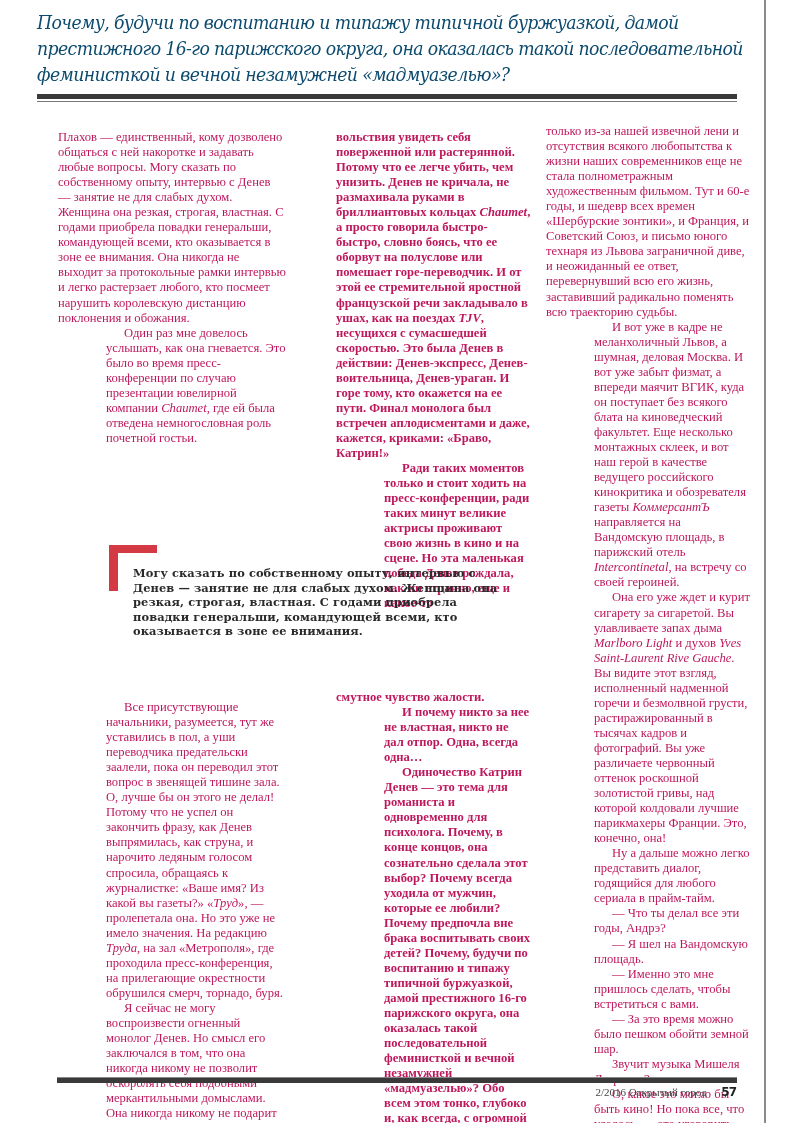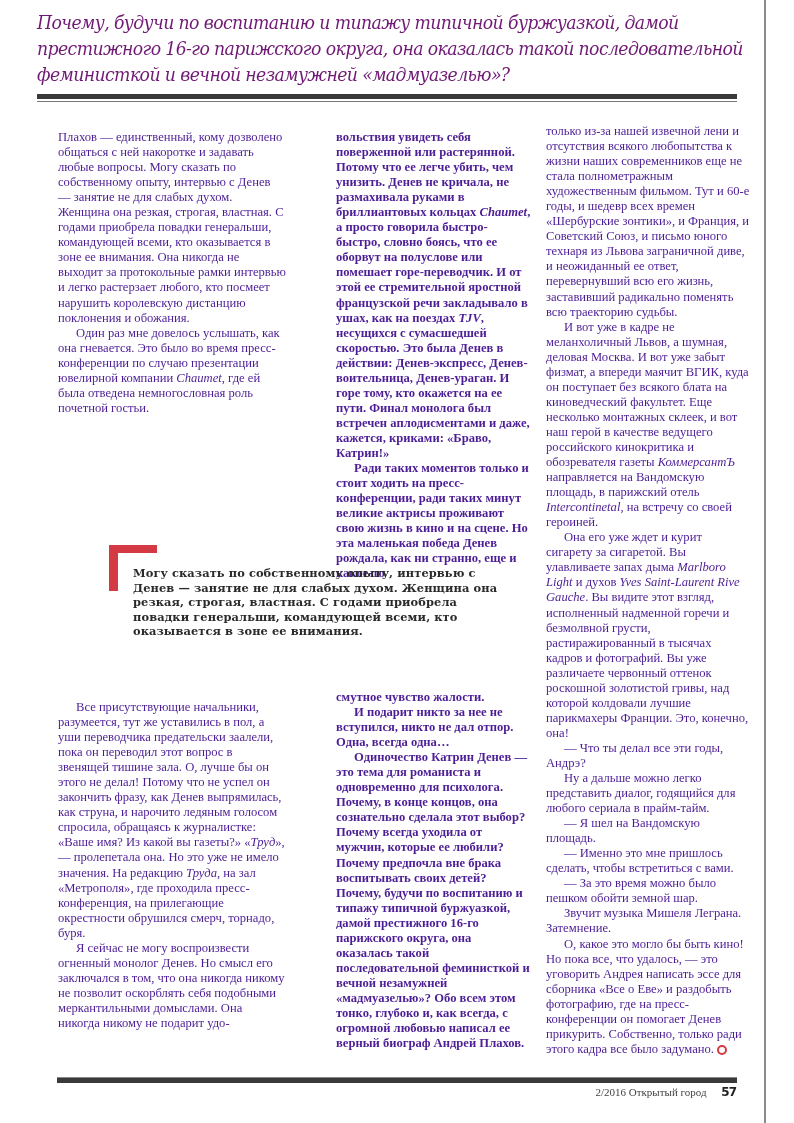--- a/index.html
+++ b/index.html
@@ -1,24 +1,24 @@
 <!DOCTYPE html>
 <html><head>
 <meta charset="utf-8">
 <style>
   html, body { margin: 0; padding: 0; background: #ffffff; }
   body { width: 794px; height: 1123px; position: relative; overflow: hidden; color: #2a2a2a; }
   .page { position: absolute; left: 0; top: 0; width: 794px; height: 1123px; }
   .right-border { position: absolute; left: 764px; top: 0; width: 2px; height: 1123px; background: #8a8a8a; }
-  .lead { position: absolute; left: 37px; top: 10px; width: 710px; font-family: "DejaVu Serif", serif; font-style: italic; font-size: 19.2px; line-height: 26px; color: #701a75; letter-spacing: -0.6px; font-stretch: condensed; }
+  .lead { position: absolute; left: 37px; top: 10px; width: 710px; font-family: "DejaVu Serif", serif; font-style: italic; font-size: 19.2px; line-height: 26px; color: #0c4a6e; letter-spacing: -0.6px; font-stretch: condensed; }
   .lead-rule-thick { position: absolute; left: 37px; top: 94px; width: 700px; height: 5px; background: #3a3a3a; }
   .lead-rule-thin { position: absolute; left: 37px; top: 101px; width: 700px; height: 1px; background: #777; }
-  .col { position: absolute; font-family: "Liberation Serif", serif; font-size: 12.6px; line-height: 15.05px; color: #4c1d95; }
+  .col { position: absolute; font-family: "Liberation Serif", serif; font-size: 12.6px; line-height: 15.05px; color: #be185d; }
   .col p { margin: 0; text-align: left; }
-  .col p.ind { text-indent: 18px; }
+  .col p.ind { text-indent: 18px; margin-left: 48px; }
   .col i { font-style: italic; }
   .c1 { left: 58px; width: 228px; }
   .c2 { left: 336px; width: 195px; font-weight: bold; }
   .c3 { left: 546px; width: 205px; }
   .top1 { top: 130px; }
   .top2 { top: 130px; }
   .top3 { top: 124px; }
   .bot1 { top: 700px; }
   .bot2 { top: 690px; }
   .quote-mark { position: absolute; left: 109px; top: 545px; width: 48px; height: 46px; }
@@ -57,30 +57,30 @@
   </div>
   <div class="pull">Могу сказать по собственному опыту, интервью с Денев — занятие не для слабых духом. Женщина она резкая, строгая, властная. С годами приобрела повадки генеральши, командующей всеми, кто оказывается в зоне ее внимания.</div>
 
   <div class="col c1 bot1">
     <p class="ind"><span>Все присутствующие начальники, разумеется, тут же уставились в пол, а уши переводчика предательски заалели, пока он переводил этот вопрос в звенящей тишине зала. О, лучше бы он этого не делал! Потому что не успел он закончить фразу, как Денев выпрямилась, как струна, и нарочито ледяным голосом спросила, обращаясь к журналистке: «Ваше имя? Из какой вы газеты?» «</span><i>Труд</i><span>», — пролепетала она. Но это уже не имело значения. На редакцию </span><i>Труда</i><span>, на зал «Метрополя», где проходила пресс-конференция, на прилегающие окрестности обрушился смерч, торнадо, буря.</span></p>
     <p class="ind">Я сейчас не могу воспроизвести огненный монолог Денев. Но смысл его заключался в том, что она никогда никому не позволит оскорблять себя подобными меркантильными домыслами. Она никогда никому не подарит удо-</p>
   </div>
 
   <div class="col c2 bot2">
     <p>смутное чувство жалости.</p>
-    <p class="ind">И подарит никто за нее не вступился, никто не дал отпор. Одна, всегда одна…</p>
+    <p class="ind">И почему никто за нее не властная, никто не дал отпор. Одна, всегда одна…</p>
     <p class="ind">Одиночество Катрин Денев — это тема для романиста и одновременно для психолога. Почему, в конце концов, она сознательно сделала этот выбор? Почему всегда уходила от мужчин, которые ее любили? Почему предпочла вне брака воспитывать своих детей? Почему, будучи по воспитанию и типажу типичной буржуазкой, дамой престижного 16-го парижского округа, она оказалась такой последовательной феминисткой и вечной незамужней «мадмуазелью»? Обо всем этом тонко, глубоко и, как всегда, с огромной любовью написал ее верный биограф Андрей Плахов.</p>
   </div>
 
   <div class="col c3 top3">
     <p>только из-за нашей извечной лени и отсутствия всякого любопытства к жизни наших современников еще не стала полнометражным художественным фильмом. Тут и 60-е годы, и шедевр всех времен «Шербурские зонтики», и Франция, и Советский Союз, и письмо юного технаря из Львова заграничной диве, и неожиданный ее ответ, перевернувший всю его жизнь, заставивший радикально поменять всю траекторию судьбы.</p>
     <p class="ind"><span>И вот уже в кадре не меланхоличный Львов, а шумная, деловая Москва. И вот уже забыт физмат, а впереди маячит ВГИК, куда он поступает без всякого блата на киноведческий факультет. Еще несколько монтажных склеек, и вот наш герой в качестве ведущего российского кинокритика и обозревателя газеты </span><i>КоммерсантЪ</i><span> направляется на Вандомскую площадь, в парижский отель </span><i>Intercontinetal</i><span>, на встречу со своей героиней.</span></p>
     <p class="ind"><span>Она его уже ждет и курит сигарету за сигаретой. Вы улавливаете запах дыма </span><i>Marlboro Light</i><span> и духов </span><i>Yves Saint-Laurent Rive Gauche</i><span>. Вы видите этот взгляд, исполненный надменной горечи и безмолвной грусти, растиражированный в тысячах кадров и фотографий. Вы уже различаете червонный оттенок роскошной золотистой гривы, над которой колдовали лучшие парикмахеры Франции. Это, конечно, она!</span></p>
+    <p class="ind">Ну а дальше можно легко представить диалог, годящийся для любого сериала в прайм-тайм.</p>
     <p class="ind">— Что ты делал все эти годы, Андрэ?</p>
-    <p class="ind">Ну а дальше можно легко представить диалог, годящийся для любого сериала в прайм-тайм.</p>
     <p class="ind">— Я шел на Вандомскую площадь.</p>
     <p class="ind">— Именно это мне пришлось сделать, чтобы встретиться с вами.</p>
     <p class="ind">— За это время можно было пешком обойти земной шар.</p>
     <p class="ind">Звучит музыка Мишеля Леграна. Затемнение.</p>
     <p class="ind"><span>О, какое это могло бы быть кино! Но пока все, что удалось, — это уговорить Андрея написать эссе для сборника «Все о Еве» и раздобыть фотографию, где на пресс-конференции он помогает Денев прикурить. Собственно, только ради этого кадра все было задумано.</span><span class="end-mark"></span></p>
   </div>
 
   <div class="foot-rule"></div>
   <div class="foot">
     <span>2/2016</span>

